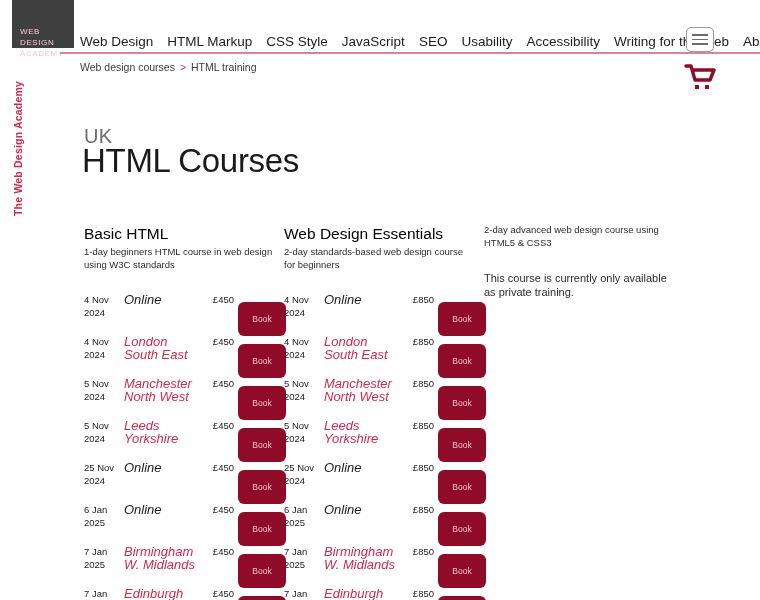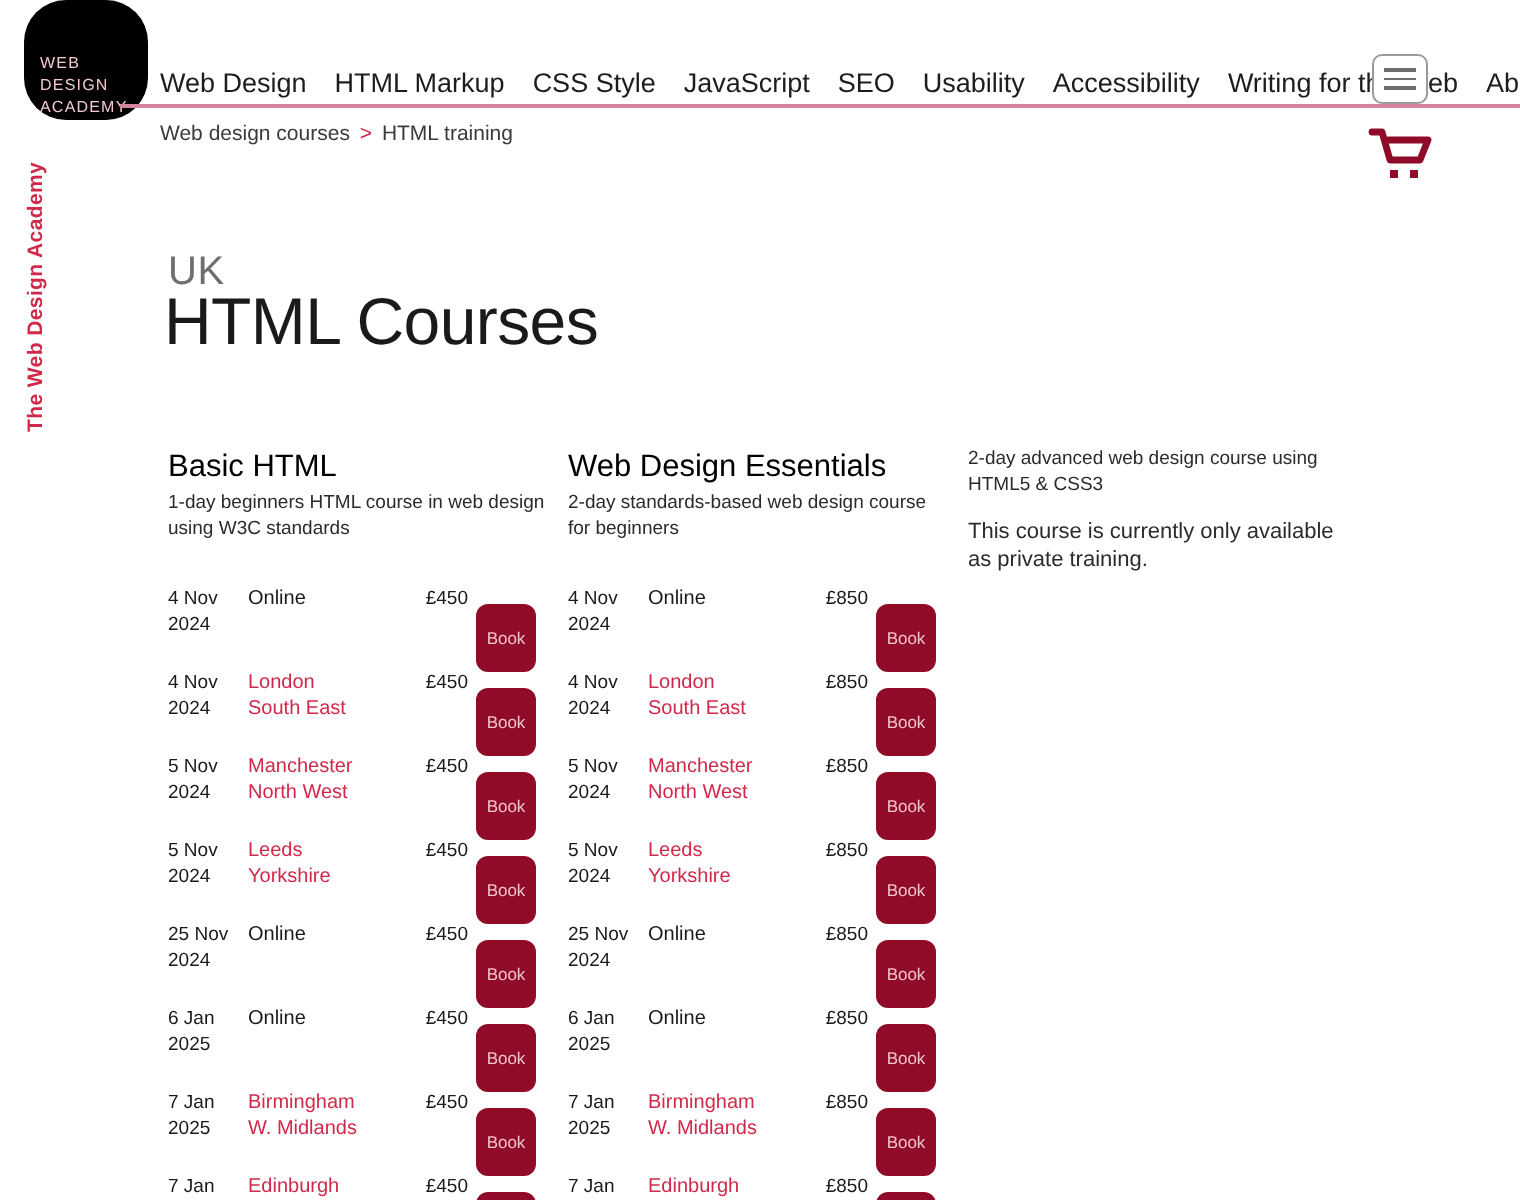--- a/index.html
+++ b/index.html
@@ -11,24 +11,23 @@
     font-family: "Liberation Sans", sans-serif;
     color: #222222;
   }
 
   #page { position: relative; width: 760px; height: 600px; overflow: hidden; }
 
   
   .logo-block {
     position: absolute;
     left: 12px; top: 0;
-    width: 62px; height: 60px;
-    background: #000000;
+    width: 62px; height: 48px;
+    background: #404040;
     padding: 26px 0 0 8px;
-    border-radius: 21px;
   }
   .logo-line {
     color: #f2c8d1;
     font-size: 8px;
     letter-spacing: 0.6px;
     line-height: 11px;
     font-family: "Liberation Sans", sans-serif;
   }
 
   
@@ -145,21 +144,21 @@
   }
   .col-desc {
     font-size: 9.5px;
     color: #2b2b2b;
     line-height: 12.5px;
     max-width: 190px;
   }
   .col-3 .col-desc { max-width: 200px; }
 
   .col-note {
-    margin-top: 10px;
+    margin-top: 22px;
     font-size: 11px;
     color: #2b2b2b;
     line-height: 14px;
     max-width: 190px;
   }
 
   
   .rows { margin-top: 19px; }
   .row {
     position: relative;
@@ -170,37 +169,38 @@
   }
   .r-date {
     width: 40px;
     font-size: 9.5px;
     line-height: 12.5px;
     color: #1a1a1a;
     white-space: nowrap;
   }
   .r-venue {
     width: 72px;
-    font-size: 10px;
+    font-size: 13px;
     line-height: 12.5px;
     color: #1a1a1a;
+    font-style: italic;
   }
   .r-venue.link { color: #d1294a; cursor: pointer; }
   .r-price {
     width: 42px;
     font-size: 9.5px;
     line-height: 12.5px;
     color: #1a1a1a;
     text-align: right;
     padding-right: 4px;
   }
   .book-btn {
     position: absolute;
     left: 154px; top: 12px;
-    width: 30px; height: 34px;
+    width: 48px; height: 34px;
     background: #8f0b27;
     border-radius: 6px;
     color: #f0c3cd;
     font-size: 8.5px;
     display: flex;
     align-items: center;
     justify-content: center;
     cursor: pointer;
     border: none;
     font-family: "Liberation Sans", sans-serif;

